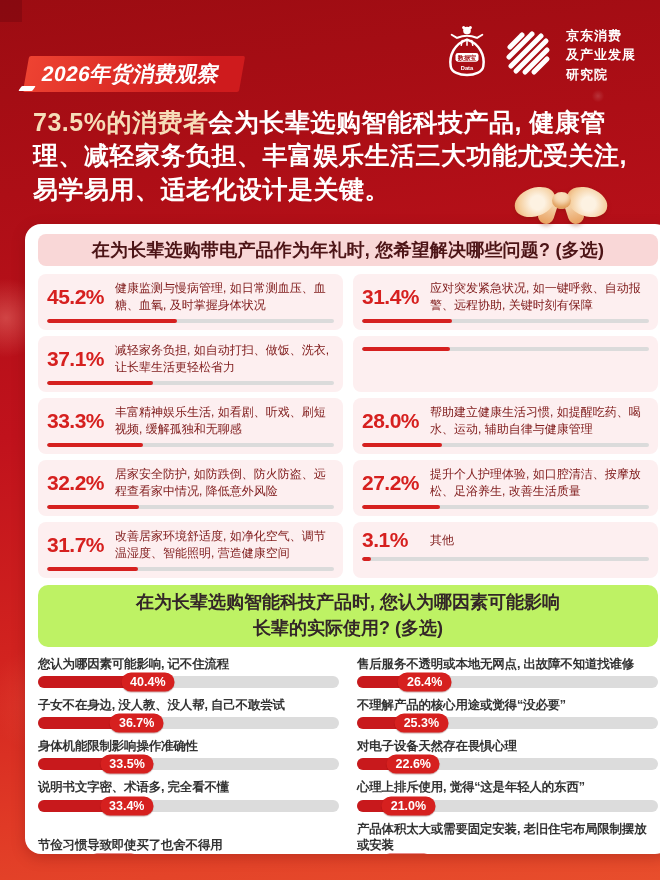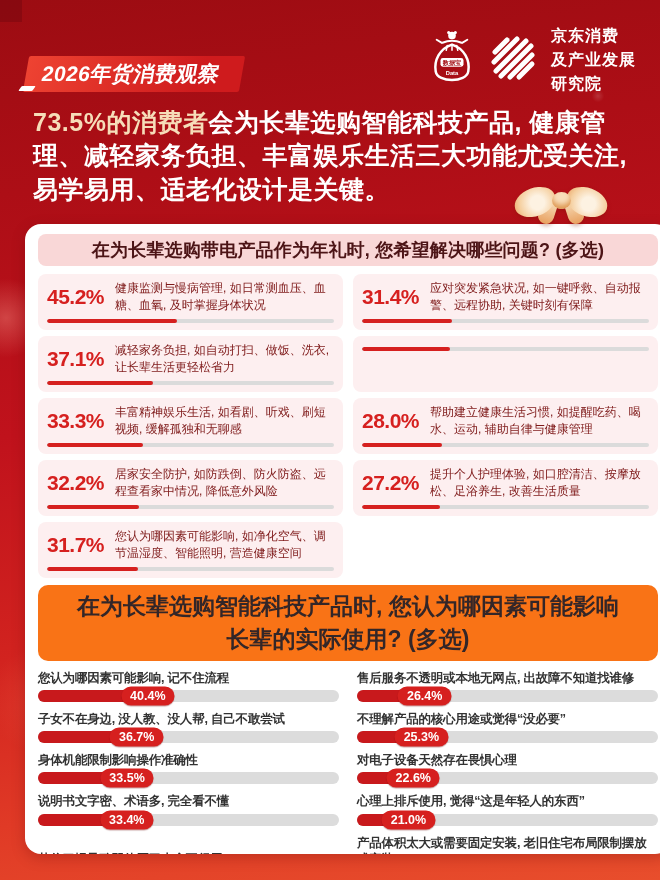--- a/index.html
+++ b/index.html
@@ -22,21 +22,21 @@
     position:absolute;left:26px;top:56px;height:36px;line-height:36px;
     padding:0 22px 0 16px;color:#fff;font-size:21px;font-weight:800;letter-spacing:.5px;
     background:linear-gradient(100deg,#ee4332,#cf1b1d 80%);
     transform:skewX(-10deg);border-radius:2px;
   }
   .badge-accent{
     position:absolute;left:20px;top:86px;width:14px;height:5px;background:#fff;
     transform:skewX(-35deg);border-radius:1px;
   }
   .logo-group{position:absolute;right:24px;top:24px;display:flex;align-items:center;gap:14px;}
-  .logo-text{color:#fff;font-size:16px;font-weight:700;line-height:1.5;letter-spacing:1px;}
+  .logo-text{color:#fff;font-size:13px;font-weight:700;line-height:1.5;letter-spacing:1px;}
   
   .headline{
     position:absolute;left:33px;top:106px;width:600px;
     color:#fff;font-size:25px;font-weight:800;line-height:1.33;letter-spacing:.5px;
   }
   .headline .hl{color:#f6ddb9;}
   
   .bow{position:absolute;left:513px;top:180px;width:96px;height:48px;z-index:6;filter:drop-shadow(0 2px 2px rgba(120,20,0,.35));}
   .bow .loop{position:absolute;width:42px;height:28px;border-radius:55% 55% 55% 55%;
     background:radial-gradient(circle at 55% 55%,#fdf2e2 25%,#f5cf9f 65%,#e89c5c);}
@@ -58,22 +58,22 @@
     color:#4c1416;font-size:18px;font-weight:800;letter-spacing:.2px;
   }
   .s1-grid{margin-top:8px;display:grid;grid-template-columns:1fr 1fr;gap:6px 10px;}
   .s1-item{background:#fdeff0;border-radius:8px;padding:6px 9px 7px;}
   .s1-row{display:flex;align-items:center;gap:7px;}
   .s1-pct{flex:0 0 61px;color:#d6201f;font-size:21px;font-weight:800;letter-spacing:-.5px;}
   .s1-text{color:#7e1919;font-size:12px;line-height:1.42;font-weight:500;}
   .s1-bar{margin-top:5px;height:4px;border-radius:2px;background:#dbdbdb;overflow:hidden;}
   .s1-fill{height:4px;border-radius:2px;background:#d6201f;}
   .q-banner2{
-    margin-top:7px;background:#f97316;border-radius:10px;text-align:center;
-    color:#332628;font-size:23px;font-weight:800;line-height:1.4;padding:5px 0 6px;
+    margin-top:7px;background:#bef264;border-radius:10px;text-align:center;
+    color:#332628;font-size:18px;font-weight:800;line-height:1.4;padding:5px 0 6px;
   }
   .s2-grid{margin-top:9px;display:grid;grid-template-columns:1fr 1fr;gap:9px 18px;align-items:end;}
   .s2-label{color:#333;font-size:12.5px;font-weight:600;line-height:1.3;margin-bottom:4px;letter-spacing:-.2px;}
   .s2-track{position:relative;height:12px;border-radius:7px;background:#dcdcdc;}
   .s2-fill{position:absolute;left:0;top:0;height:12px;border-radius:7px;background:#c8191c;}
   .s2-capsule{
     position:absolute;top:50%;transform:translate(-72%,-50%);
     background:#d6201f;color:#fff;font-size:12.5px;font-weight:800;
     height:19px;line-height:19px;padding:0 9px;border-radius:11px;white-space:nowrap;
     box-shadow:0 1px 1px rgba(100,0,0,.35);
@@ -208,27 +208,36 @@
       <div class="s1-text">提升个人护理体验, 如口腔清洁、按摩放松、足浴养生, 改善生活质量</div>
     </div>
     <div class="s1-bar">
       <div class="s1-fill" style="width: 27.2%;"></div>
     </div>
   </div>
 
   <div class="s1-item">
     <div class="s1-row">
       <div class="s1-pct">31.7%</div>
-      <div class="s1-text">您认为哪因素可能影响, 如净化空气、调节温湿度、智能照明, 营造健康空间</div>
+      <div class="s1-text">改善居家环境舒适度, 如净化空气、调节温湿度、智能照明, 营造健康空间</div>
     </div>
     <div class="s1-bar">
       <div class="s1-fill" style="width: 31.7%;"></div>
     </div>
   </div>
 
+  <div class="s1-item">
+    <div class="s1-row">
+      <div class="s1-pct">3.1%</div>
+      <div class="s1-text">其他</div>
+    </div>
+    <div class="s1-bar">
+      <div class="s1-fill" style="width: 3.1%;"></div>
+    </div>
+  </div>
 </div>
 
     <div class="q-banner2">
       <div>在为长辈选购智能科技产品时, 您认为哪因素可能影响</div>
       <div>长辈的实际使用? (多选)</div>
     </div>
 
     <div class="s2-grid" id="s2-grid">
   <div class="s2-item">
     <div class="s2-label">您认为哪因素可能影响, 记不住流程</div>

